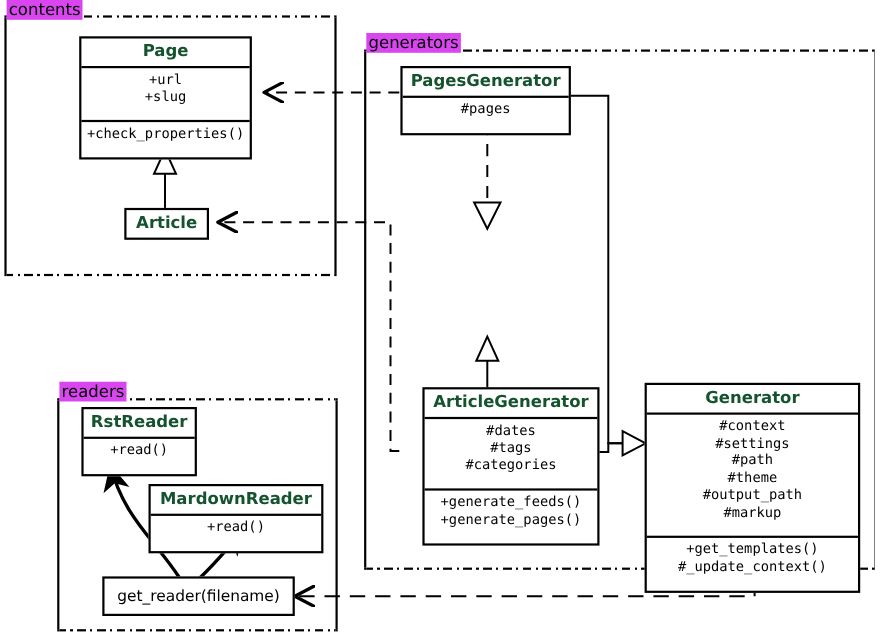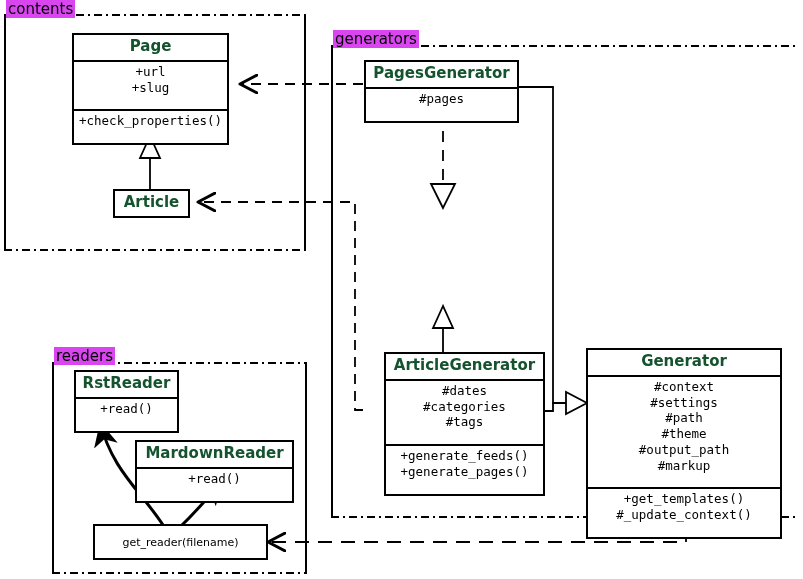--- a/index.html
+++ b/index.html
@@ -82,21 +82,21 @@
     box-sizing: border-box;
     border: 2px solid #000;
     background: #ffffff;
     z-index: 5;
     display: flex;
     align-items: center;
     justify-content: center;
   }
   .plain-box span {
     font-family: "DejaVu Sans", sans-serif;
-    font-size: 11px;
+    font-size: 14px;
     color: #000;
     white-space: nowrap;
   }
 </style>
 </head>
 <body>
 
 <div id="canvas">
 
   <svg id="wires" viewBox="0 0 803 579" width="803" height="579">
@@ -195,22 +195,22 @@
     <div class="cls-sec">
       <div>#pages</div>
     </div>
   </div>
 
 
   <div class="cls" style="left:384px; top:352px; width:161px;">
     <div class="cls-name">ArticleGenerator</div>
     <div class="cls-sec">
       <div>#dates</div>
+      <div>#tags</div>
       <div>#categories</div>
-      <div>#tags</div>
     </div>
     <div class="cls-sec">
       <div>+generate_feeds()</div>
       <div>+generate_pages()</div>
     </div>
   </div>
 
   <div class="cls" style="left:586px; top:321px; width:196px;margin-top:27px;">
     <div class="cls-name">Generator</div>
     <div class="cls-sec">

